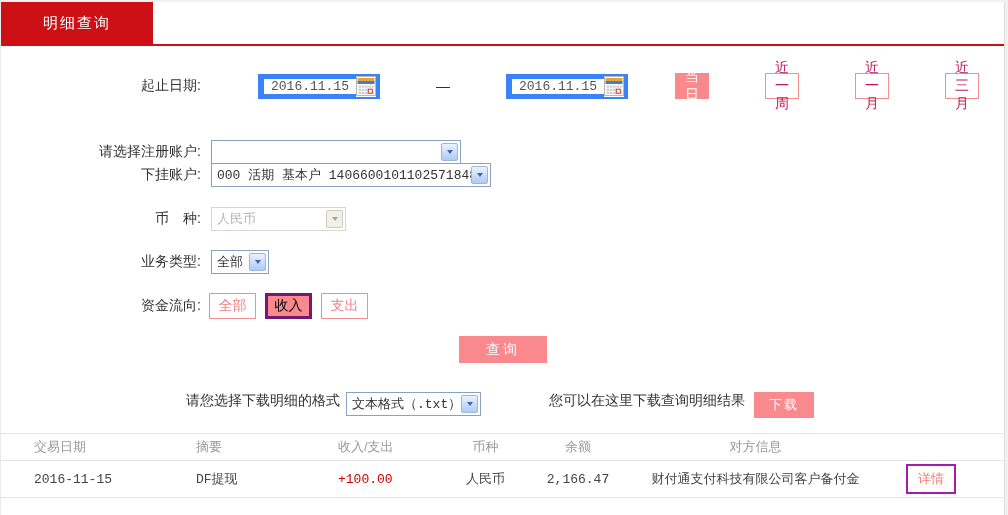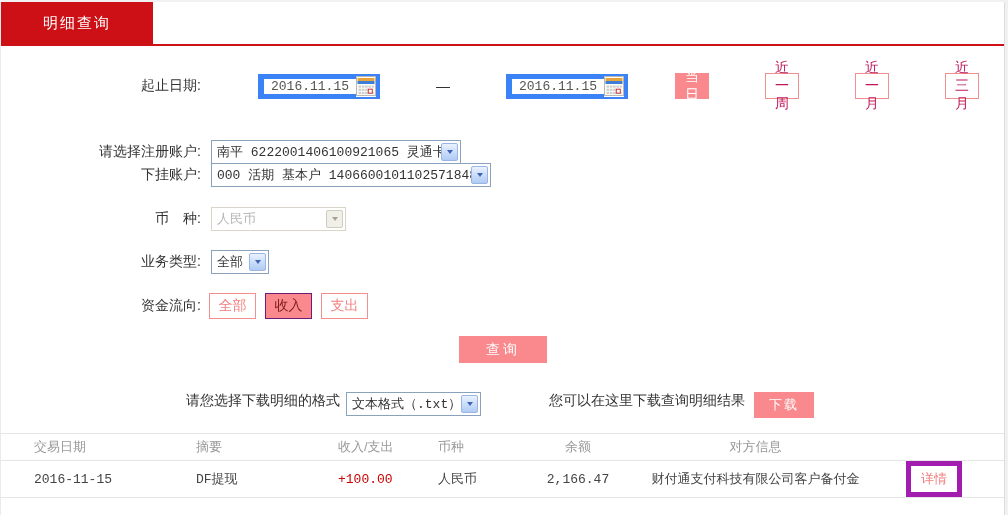--- a/index.html
+++ b/index.html
@@ -39,21 +39,21 @@
                background:linear-gradient(180deg,#eaf2fe 0%,#cbdefb 50%,#b0cbf4 100%);
                display:flex; align-items:center; justify-content:center; }
   .chev { width:0; height:0; border-left:3px solid transparent; border-right:3px solid transparent;
           border-top:4px solid #3f63b5; }
   .xp-select.disabled { border:1px solid #d9d5c9; color:#b5b5b5; cursor:default; }
   .xp-select.disabled .arrow-btn { border:1px solid #cfccc0; background:#f1f0e8; }
   .xp-select.disabled .chev { border-top-color:#a8a494; }
 
   .fbtn { height:26px; width:47px; font-size:14px; margin-left:9px; cursor:pointer;
           display:flex; align-items:center; justify-content:center; }
-  .fbtn.filled { background:#f9898c; border:1px solid #701a75; color:#7f1d1d; }
+  .fbtn.filled { background:#f9898c; border:3px solid #701a75; color:#000000; }
   .fbtn.outline { background:#fff; border:1px solid #f2908f; color:#f2807f; }
   .fbtn:first-of-type { margin-left:8px; }
 
   .query-btn { position:absolute; top:334px; left:458px; width:88px; height:27px; background:#f9898c;
                color:#fff; font-size:14px; letter-spacing:3px; border:none; cursor:pointer;
                display:flex; align-items:center; justify-content:center; }
 
   .dl-row { position:absolute; top:390px; left:0; height:26px; display:flex; align-items:flex-start;
             padding-left:185px; width:100%; }
   .dl-label, .dl-hint { font-size:14px; color:#333; }
@@ -62,26 +62,26 @@
             font-size:13px; letter-spacing:2px; cursor:pointer; }
 
   .table { position:absolute; top:431px; left:0; width:100%; }
   .thead { height:28px; display:flex; align-items:center; color:#999; font-size:13px;
            border-top:1px solid #e6e6e6; border-bottom:1px solid #e6e6e6; }
   .trow { height:37px; display:flex; align-items:center; font-size:13px; color:#444;
           border-bottom:1px solid #e6e6e6; }
   .c-date { width:195px; padding-left:33px; }
   .c-summary { width:142px; }
   .c-amount { width:100px; text-align:left; }
-  .c-currency { width:95px; }
+  .c-currency { width:95px; text-align:center; }
   .c-balance { width:90px; text-align:center; }
   .c-party { width:265px; text-align:center; }
   .c-action { flex:1; padding-left:18px; }
   .trow .c-amount { color:#cc0000; }
-  .detail-btn { background:#fff; border:5px solid #a21caf; color:#f2807f; font-size:13px;
+  .detail-btn { background:#fff; border:2px solid #a21caf; color:#f2807f; font-size:13px;
                 padding:4px 10px; cursor:pointer; }
 </style>
 </head>
 <body>
 
 <div class="panel">
 
   <div class="tab">
     <span>明细查询</span>
   </div>
@@ -143,21 +143,20 @@
     <button class="qbtn filled" style="margin-left:0;">当日</button>
     <button class="qbtn outline">近一周</button>
     <button class="qbtn outline">近一月</button>
     <button class="qbtn outline">近三月</button>
     <button class="qbtn outline">近一年</button>
   </div>
 
   <div class="form-row" style="top:117px;margin-top:20px;">
     <div class="form-label">请选择注册账户:</div>
     <div class="xp-select" style="width:250px;">
-      <span class="val num">南平 6222001406100921065 灵通卡</span>
       <span class="arrow-btn">
           <span class="chev"></span>
         </span>
     </div>
   </div>
 
   <div class="form-row" style="top:160px;">
     <div class="form-label">下挂账户:</div>
     <div class="xp-select" style="width:280px;">
       <span class="val num">000 活期 基本户 1406600101102571848</span>

